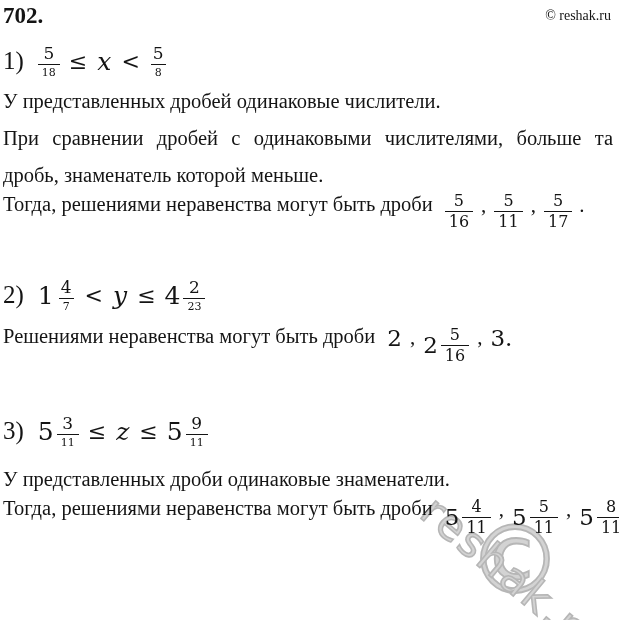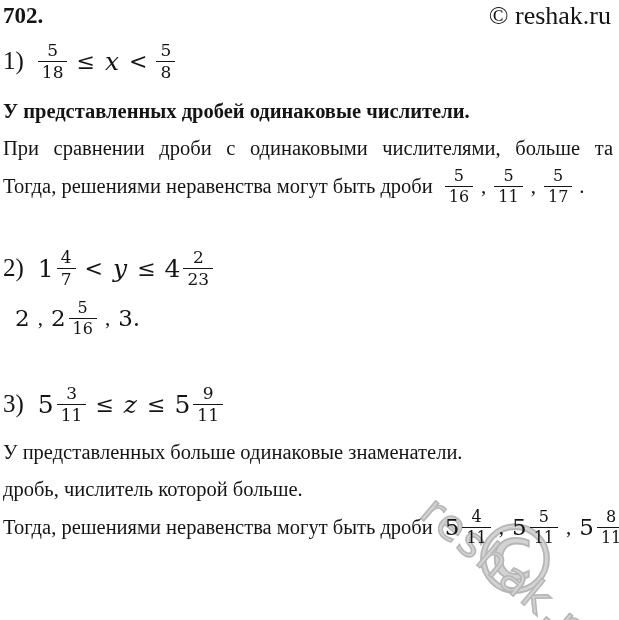--- a/index.html
+++ b/index.html
@@ -9,48 +9,48 @@
   }
   .page {
     position:relative; width:619px; height:620px;
     padding:3px 6px 0 3px; box-sizing:border-box; overflow:hidden;
   }
   .content { position:relative; z-index:1; }
 
   
   .header { display:flex; justify-content:space-between; align-items:flex-start; line-height:26px;gap:13px; }
   .problem-number { font-weight:bold; font-size:23px; }
-  .copyright { font-size:26px; padding-right:2px; }
+  .copyright { font-size:14px; padding-right:2px; }
 
   
   .formula-row {
     display:flex; align-items:center; height:48px;
     font-family:"DejaVu Serif", serif; font-size:25px;
   }
   .f-label { font-family:"Liberation Serif", serif; font-size:25px; margin-right:14px; }
   .f-op { font-size:22px; margin:0 9px; }
   .f-var { font-style:italic; margin:0 1px; }
   .whole { font-size:25px; }
 
   .frac { display:inline-flex; flex-direction:column; align-items:center; line-height:1; }
   .frac .num { font-size:17px; padding:0 4px 2px; }
-  .frac .den { font-size:17px; padding:2px 4px 0; border-top:1.5px solid #141414; }
+  .frac .den { font-size:11px; padding:2px 4px 0; border-top:1.5px solid #141414; }
   .mixed { display:inline-flex; align-items:center; }
   .mixed .frac { margin-left:3px; }
 
   
   .para { font-size:20.5px; line-height:24px; }
-  .mt14 { margin-top:14px;font-weight:bold; }
+  .mt14 { margin-top:4px; }
   .mt13 { margin-top:13px; }
   .mt12 { margin-top:12px; }
   .just { text-align:justify; text-align-last:justify; }
 
   
   .ans-row {
-    display:flex; align-items:center; height:40px; margin-top:6px;
+    display:flex; height:40px; margin-top:6px;
     font-size:20.5px; white-space:nowrap;
   }
   .ans-row .frac { font-family:"DejaVu Serif", serif; }
   .ans-row .frac .num, .ans-row .frac .den { font-size:16px; }
   .ans-row .mixed .whole { font-size:23px; font-family:"DejaVu Serif", serif; }
   .ans-gap { margin-left:12px; }
   .ans-comma { margin:0 8px; font-size:21px; }
   .ans-period { margin-left:7px; font-size:21px; }
   .ans-big { font-size:23px; font-family:"DejaVu Serif", serif; }
 
@@ -102,21 +102,22 @@
       <span class="f-op">≤</span>
       <span class="f-var">x</span>
       <span class="f-op">&lt;</span>
       <span class="frac">
         <span class="num">5</span>
         <span class="den">8</span>
       </span>
     </div>
 
     <div class="para mt14">У представленных дробей одинаковые числители.</div>
-    <div class="para mt13 just">При сравнении дроби с одинаковыми числителями, больше та</div>
+    <div class="para mt13 just">При сравнении дробей с одинаковыми числителями, больше та</div>
+    <div class="para mt13">дробь, знаменатель которой меньше.</div>
 
     <div class="ans-row">
       <span>Тогда, решениями неравенства могут быть дроби</span>
       <span class="frac ans-gap">
         <span class="num">5</span>
         <span class="den">16</span>
       </span>
       <span class="ans-comma">,</span>
       <span class="frac">
         <span class="num">5</span>
@@ -145,20 +146,21 @@
       <span class="mixed">
         <span class="whole">4</span>
         <span class="frac">
           <span class="num">2</span>
           <span class="den">23</span>
         </span>
       </span>
     </div>
 
     <div class="ans-row">
+      <span>Решениями неравенства могут быть дроби</span>
       <span class="ans-big ans-gap">2</span>
       <span class="ans-comma">,</span>
       <span class="mixed">
         <span class="whole">2</span>
         <span class="frac">
           <span class="num">5</span>
           <span class="den">16</span>
         </span>
       </span>
       <span class="ans-comma">,</span>
@@ -179,22 +181,21 @@
       <span class="f-op">≤</span>
       <span class="mixed">
         <span class="whole">5</span>
         <span class="frac">
           <span class="num">9</span>
           <span class="den">11</span>
         </span>
       </span>
     </div>
 
-    <div class="para mt12">У представленных больше одинаковые знаменатели.</div>
-    <div class="para mt13">дробь, числитель которой больше.</div>
+    <div class="para mt12">У представленных дроби одинаковые знаменатели.</div>
 
     <div class="ans-row">
       <span>Тогда, решениями неравенства могут быть дроби</span>
       <span class="mixed ans-gap">
         <span class="whole">5</span>
         <span class="frac">
           <span class="num">4</span>
           <span class="den">11</span>
         </span>
       </span>

